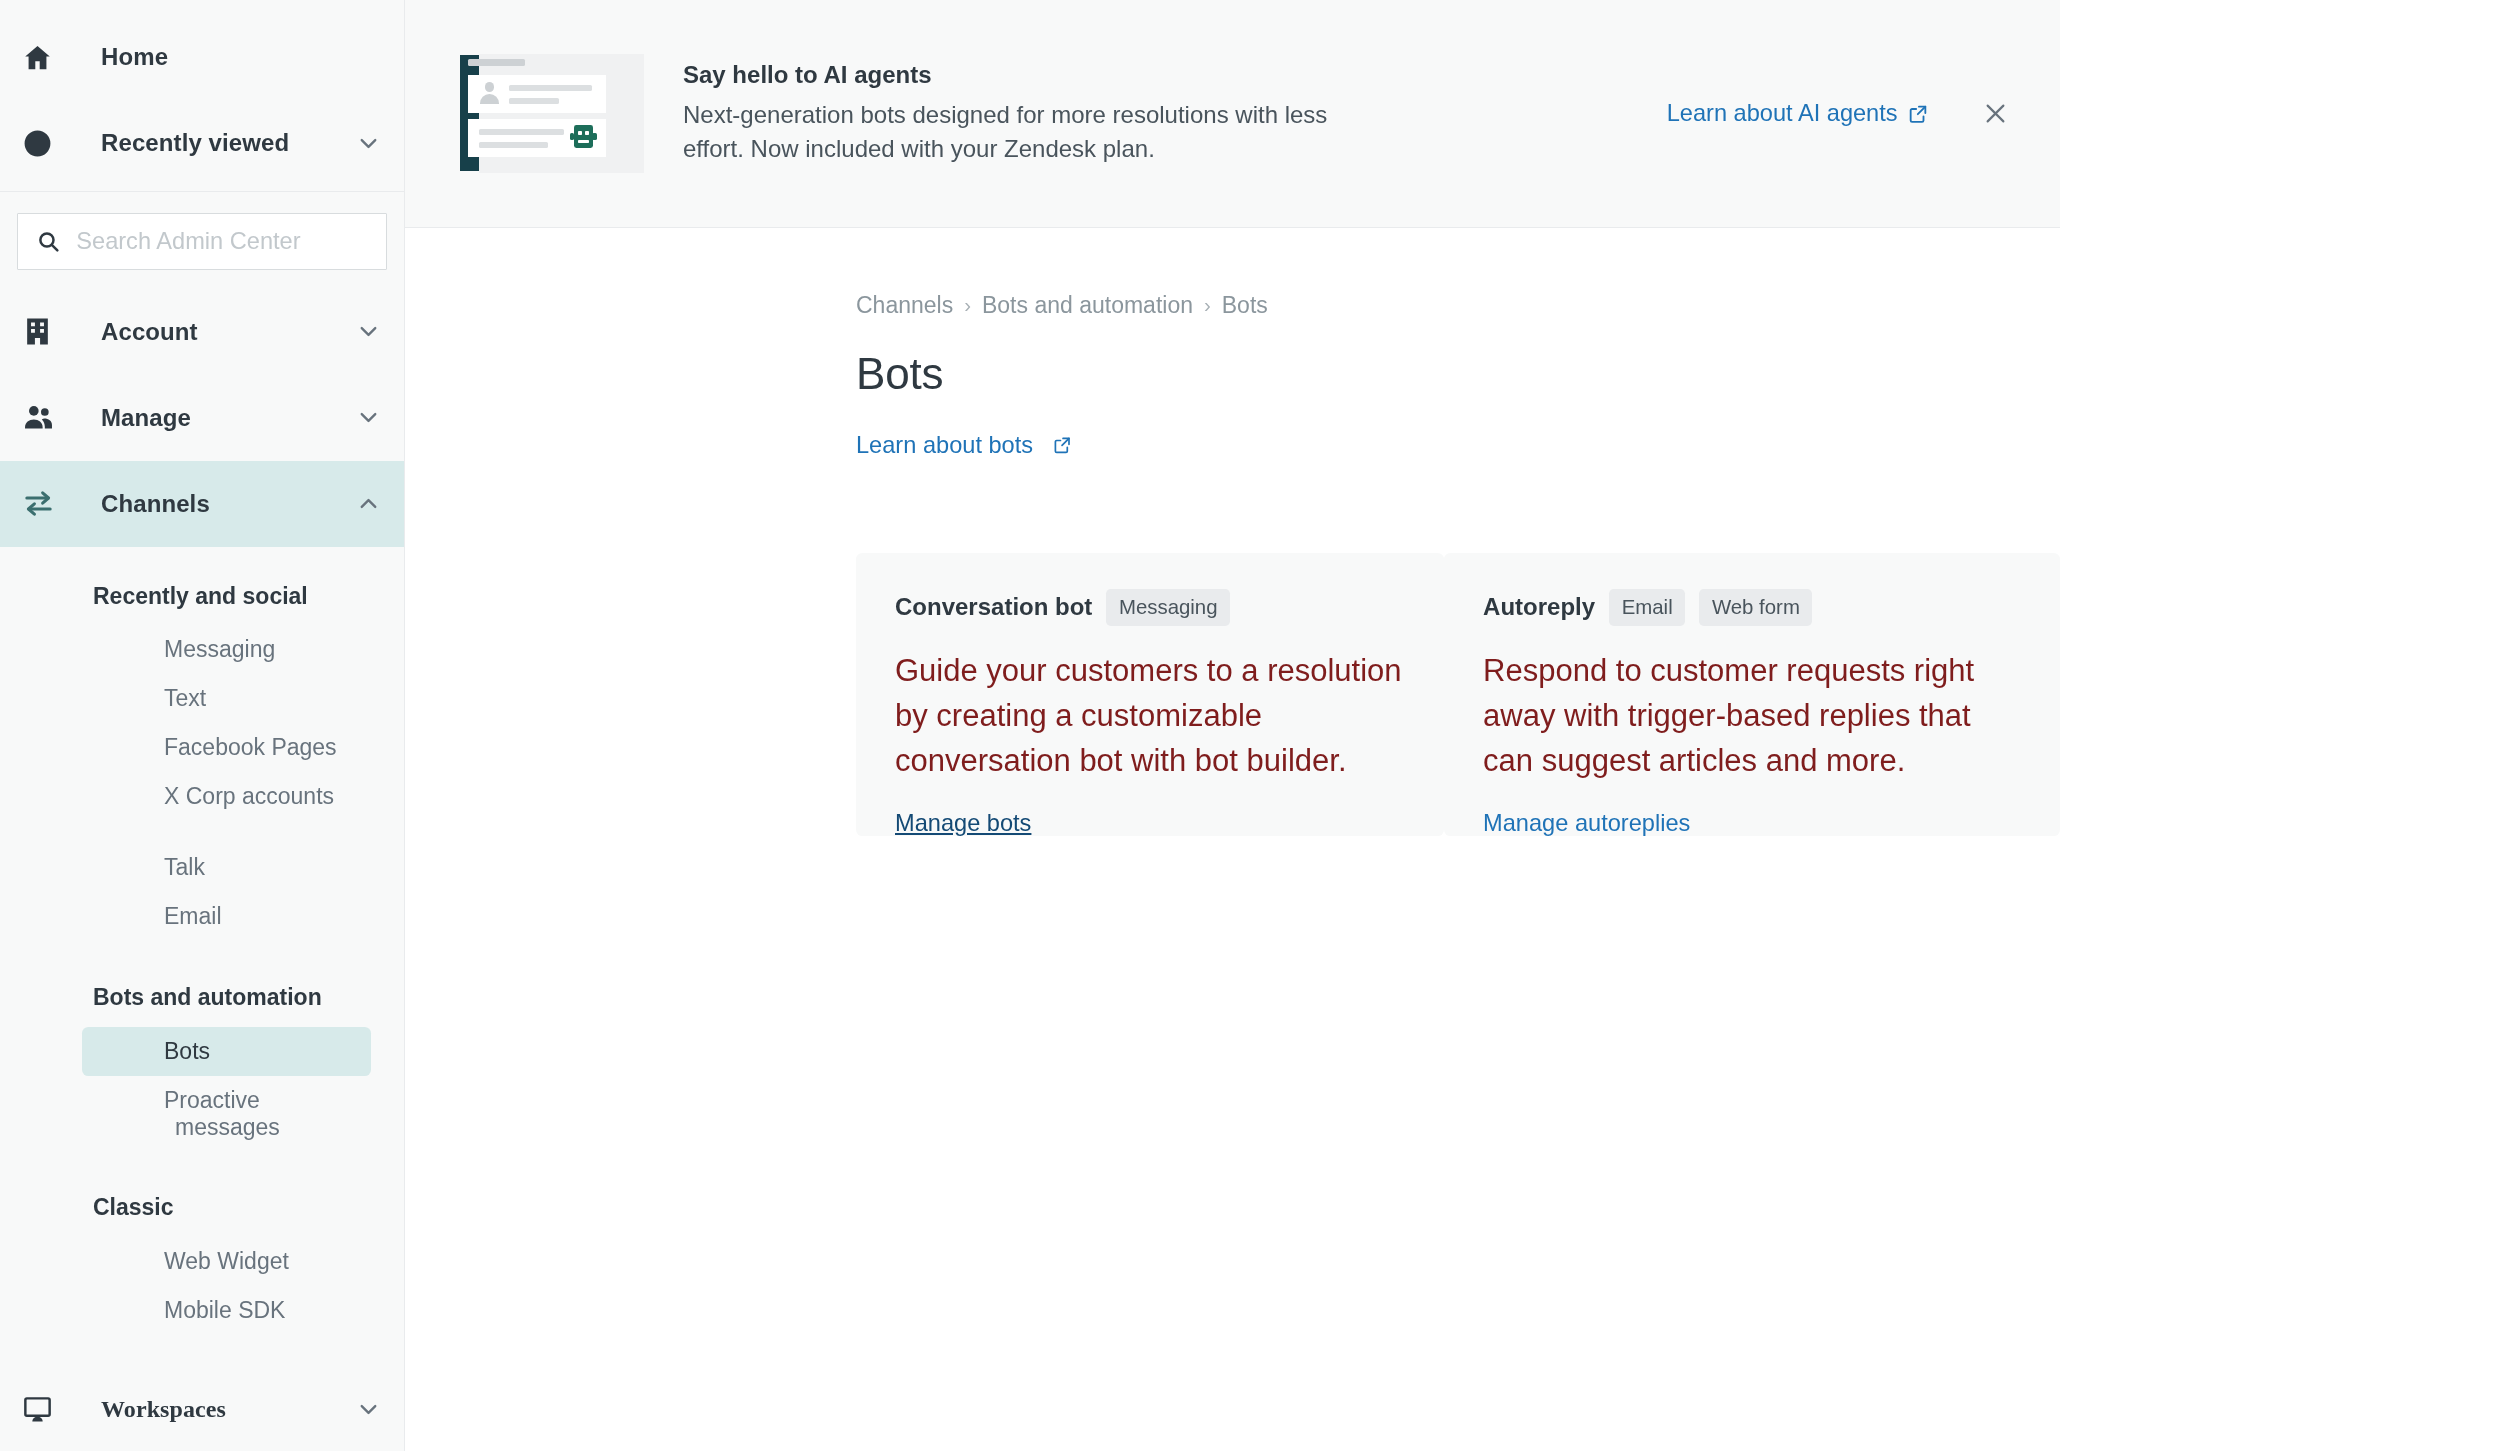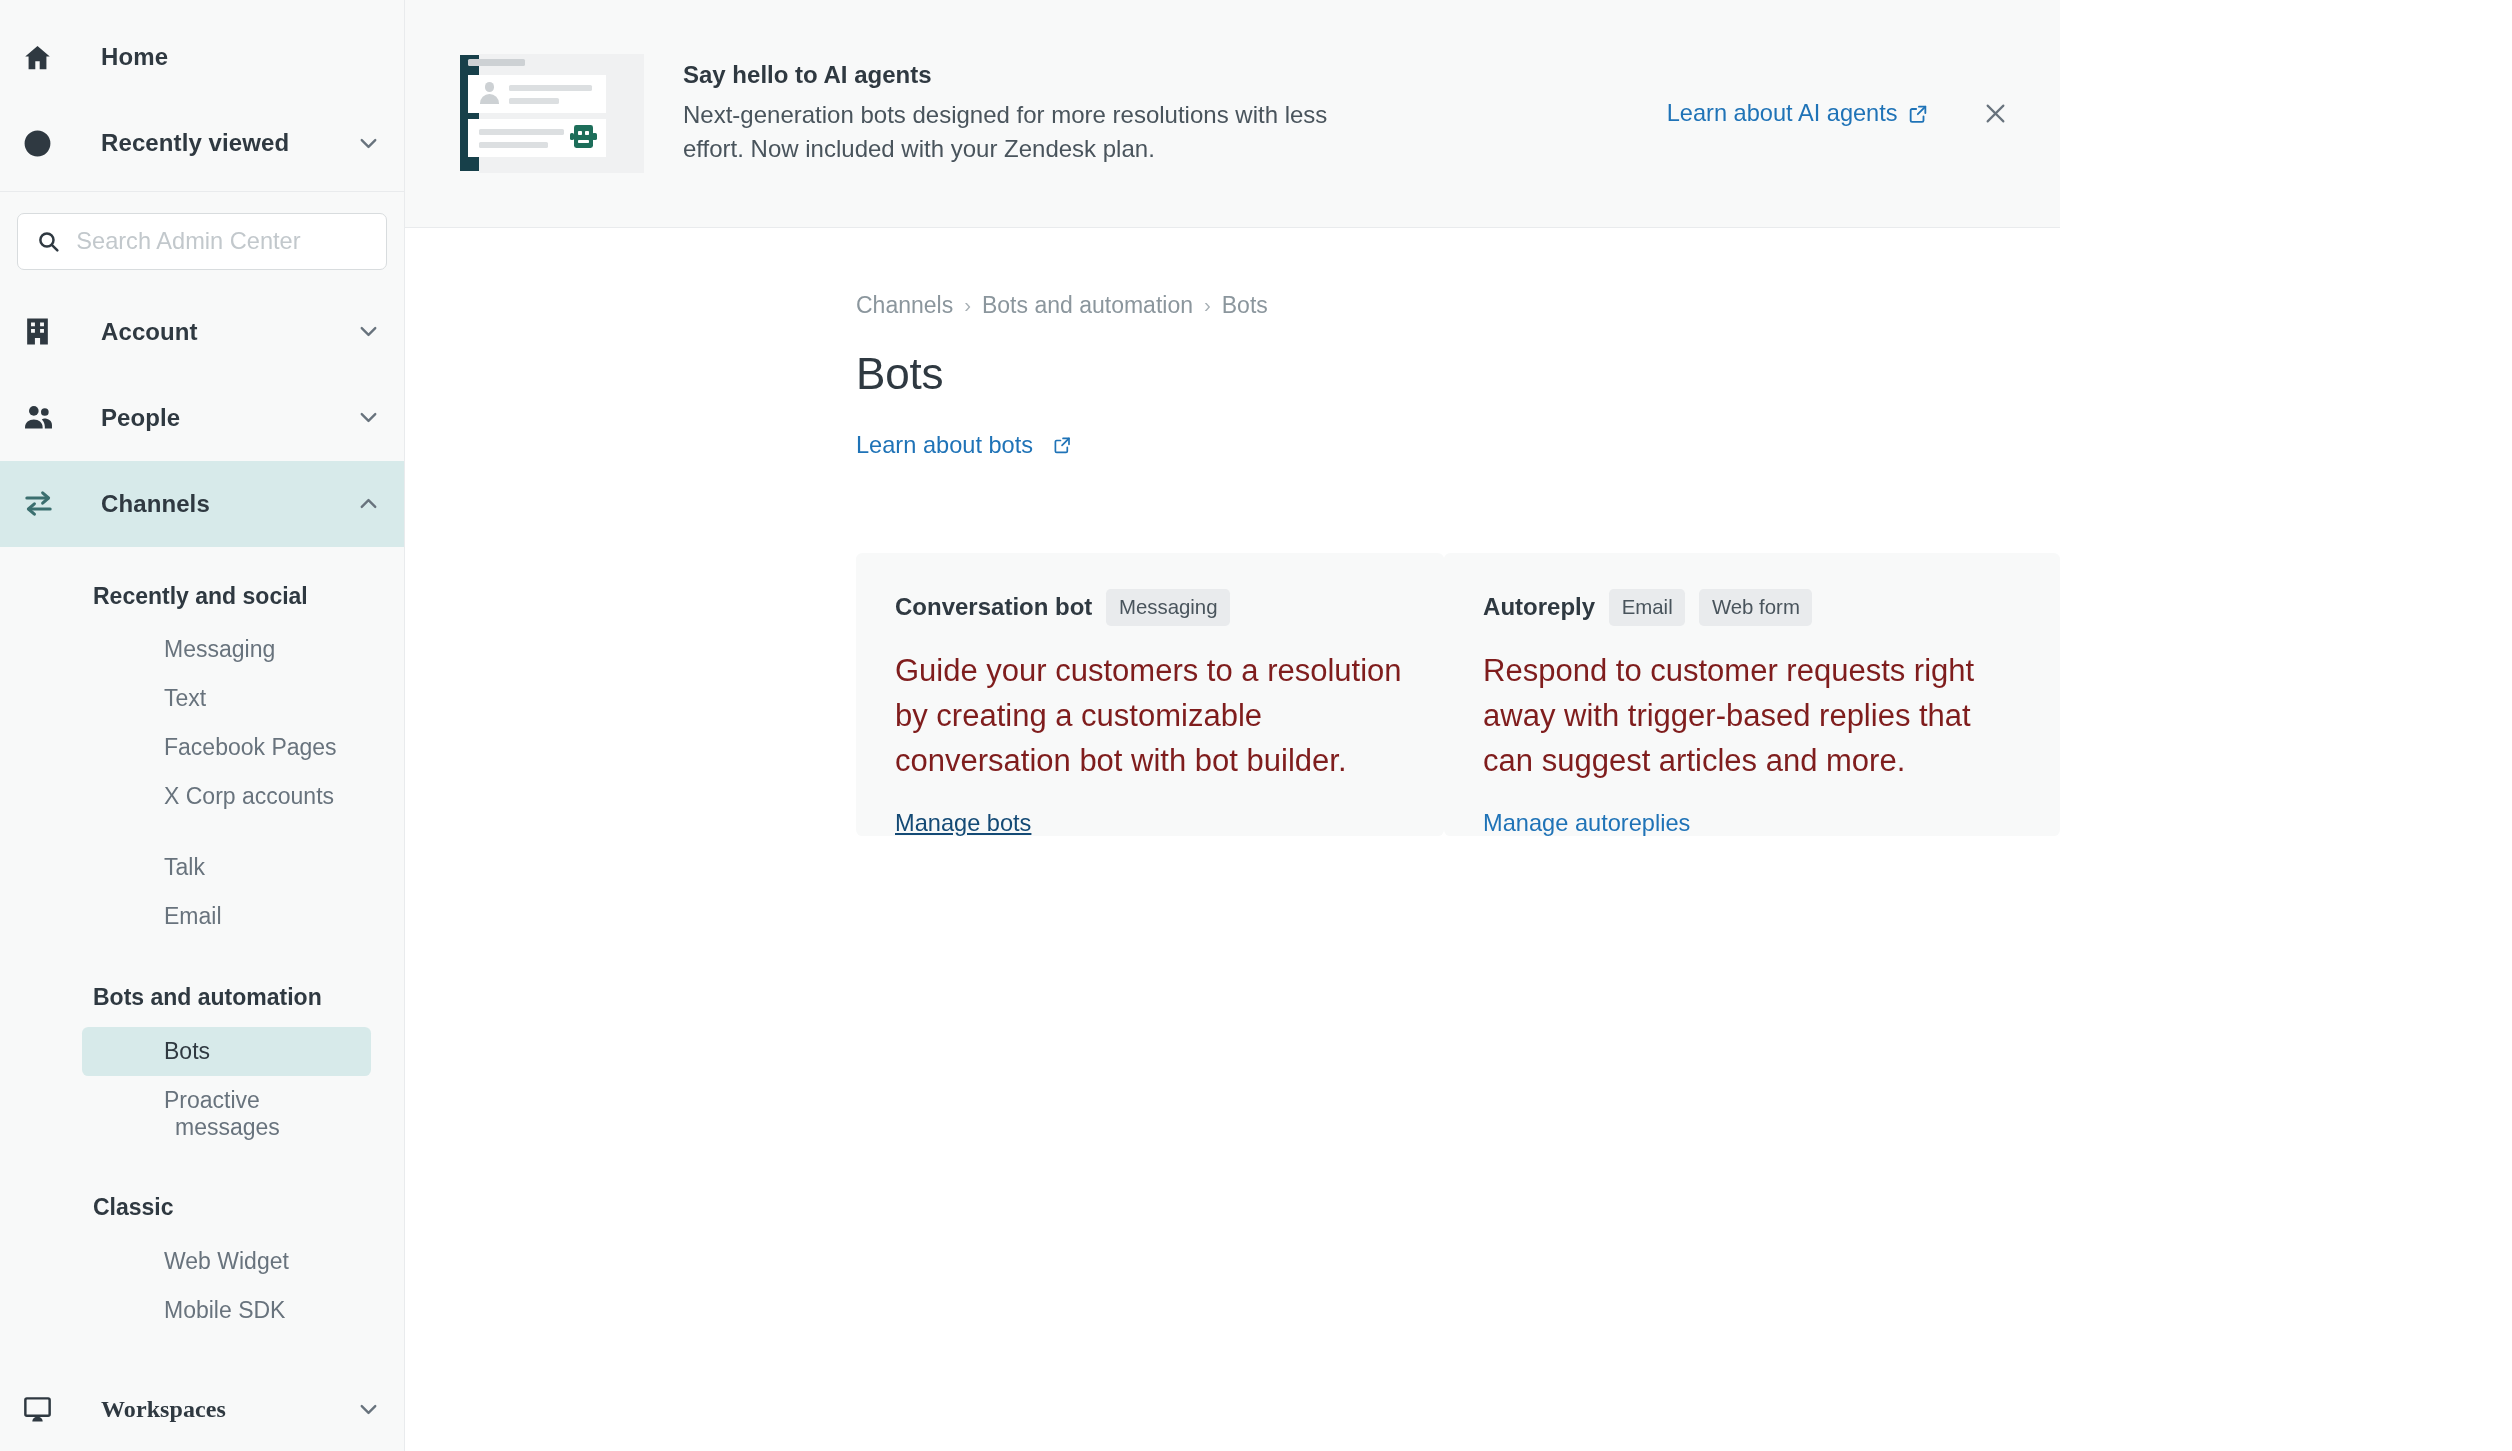--- a/index.html
+++ b/index.html
@@ -74,21 +74,21 @@
     background: #e9ebed;
     margin: 4.7px 0 0 0;
   }
 
   
   .search-wrap { padding: 20.4px 17.3px 19px 17.3px; }
   .search-box {
     height: 57px;
     background: #ffffff;
     border: 1.6px solid #d8dcde;
-    border-radius: 7px;
+    border-radius: 1px;
     display: flex;
     align-items: center;
     padding: 0 17.3px;
   }
   .search-box .s-ico { color: #2f3941; display:flex; align-items:center; flex:0 0 auto; }
   .search-box input {
     border: none;
     outline: none;
     background: transparent;
     font-family: "Liberation Sans", sans-serif;
@@ -410,21 +410,21 @@
 
       <div class="nav-row">
         <span class="nav-ico">
           <svg width="33" height="33" viewBox="0 0 24 24" fill="currentColor">
             <circle cx="8.6" cy="7.2" r="3.5"></circle>
             <circle cx="16.6" cy="8" r="2.8"></circle>
             <path d="M2.2 19c0-3.5 2.9-5.6 6.4-5.6S15 15.5 15 19v1H2.2v-1z"></path>
             <path d="M16.3 12.8c2.9 0 5.5 1.7 5.5 4.6V20h-5.2v-1.2c0-2.1-.8-4-2.2-5.4.6-.4 1.2-.6 1.9-.6z"></path>
           </svg>
         </span>
-        <span class="nav-label">People</span>
+        <span class="nav-label">Manage</span>
         <span class="nav-chev">
           <svg width="27" height="27" viewBox="0 0 24 24" fill="none" stroke="currentColor" stroke-width="2.1" stroke-linecap="round" stroke-linejoin="round">
             <polyline points="6 9 12 15 18 9"></polyline>
           </svg>
         </span>
       </div>
 
       <div class="nav-row active">
         <span class="nav-ico">
           <svg width="33" height="33" viewBox="0 0 24 24" fill="none" stroke="currentColor" stroke-width="2.2" stroke-linecap="round" stroke-linejoin="round">

